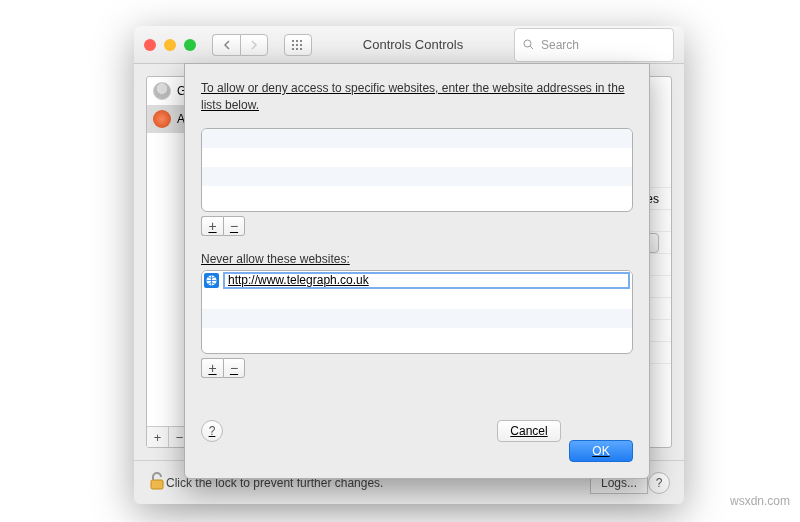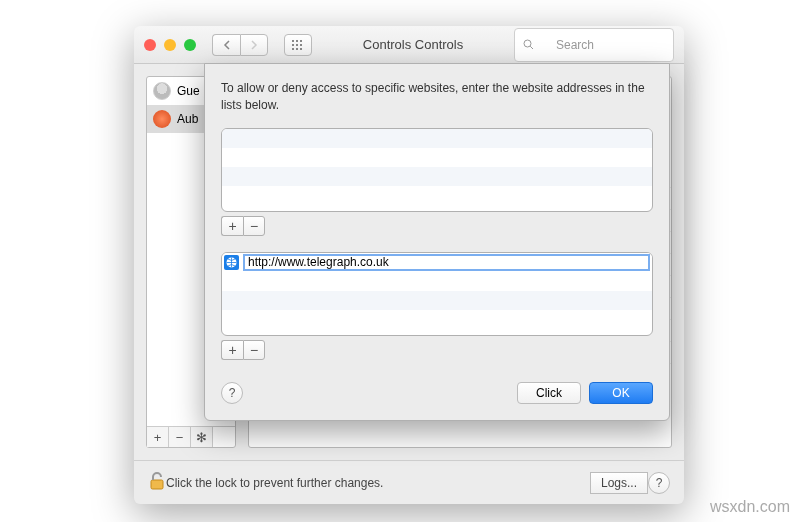--- a/index.html
+++ b/index.html
@@ -50,21 +50,21 @@
       color: #888; font-size: 12px;
     }
     .nav-btn:first-child { border-radius: 4px 0 0 4px; border-right: none; }
     .nav-btn:last-child { border-radius: 0 4px 4px 0; }
     .grid-btn { border-radius: 4px; margin-left: 6px; }
     .title { flex: 1; text-align: center; font-size: 13px; color: #444; }
     .search {
       width: 160px; height: 22px;
       background: #fff; border: 1px solid #cfcfcf;
       border-radius: 4px; padding: 16px 8px; font-size: 12px;
-      display: flex; align-items: center; gap: 22px; color: #9a9a9a;
+      display: flex; align-items: center; gap: 7px; color: #9a9a9a;
     }
     .search svg { flex-shrink: 0; }
     .content { flex: 1; display: flex; padding: 12px; gap: 12px; position: relative; }
     .sidebar {
       width: 90px;
       background: #fff;
       border: 1px solid #bcbcbc;
       border-radius: 3px;
       display: flex; flex-direction: column;
     }
@@ -121,28 +121,28 @@
       background: linear-gradient(#fff,#f0f0f0);
       border: 1px solid #bcbcbc; border-radius: 0;
       font-size: 12px; padding: 0 10px;
       display: flex; align-items: center; justify-content: center;
     }
     .help-btn { width: 22px; padding: 0; border-radius: 50%; color: #555; }
 
     
     .sheet {
       position: absolute;
-      left: 204px; top: 63px;
+      left: 184px; top: 63px;
       width: 466px;
       background: #ececec;
       border: 1px solid #b0b0b0;
       border-radius: 0 0 6px 6px;
       box-shadow: 0 12px 30px rgba(0,0,0,0.35);
       padding: 16px;
-      display: flex; flex-direction: column;
+      display: flex; flex-direction: column; text-decoration: underline;
     }
     .sheet-desc { font-size: 12px; color: #333; line-height: 1.4; margin-bottom: 14px; }
     .sheet-label { font-size: 12px; color: #333; margin-bottom: 4px; }
     .listbox {
       background: #fff;
       border: 1px solid #b0b0b0;
       border-radius: 6px;
       height: 84px;
       overflow: hidden;
       margin-bottom: 4px;
@@ -184,25 +184,25 @@
     }
     .btn {
       height: 22px; min-width: 64px;
       border-radius: 4px; font-size: 12px;
       display: flex; align-items: center; justify-content: center;
       border: 1px solid #bcbcbc;
       background: linear-gradient(#fff,#f0f0f0);
     }
     .btn.primary {
       background: linear-gradient(#5aa7ff,#1f7cf2);
-      border: 1px solid #1a6ed8; color: #fff;
+      border: 1px solid #1a6ed8; color: #fff; margin-top: 40px;
     }
     .watermark {
-      position: absolute; right: 10px; bottom: 6px;
-      font-size: 16px; color: #aaa;
+      position: absolute; right: 10px; bottom: 14px;
+      font-size: 12px; color: #aaa;
     }
   </style>
 </head>
 <body>
 
 <div class="window">
   <div class="titlebar">
     <div class="traffic">
       <span class="tl-red"></span>
       <span class="tl-yellow"></span>
@@ -299,20 +299,21 @@
     <div class="row"></div>
     <div class="row"></div>
     <div class="row"></div>
     <div class="row"></div>
   </div>
   <div class="pm-row">
     <div class="pm-btn">+</div>
     <div class="pm-btn">−</div>
   </div>
 
+  <div class="sheet-label">Never allow these websites:</div>
   <div class="listbox">
     <div class="row editing">
       <span class="url-icon">
         <svg width="11" height="11" viewBox="0 0 11 11">
             <circle cx="5.5" cy="5.5" r="5" fill="#fff"></circle>
             <path d="M0.5 5.5 h10 M5.5 0.5 v10 M2 2 q3.5 3 7 0 M2 9 q3.5 -3 7 0" stroke="#1a7ee8" stroke-width="0.8" fill="none"></path>
           </svg>
       </span>
       <input class="url-input" value="http://www.telegraph.co.uk" style="">
     </div>
@@ -321,18 +322,18 @@
     <div class="row"></div>
   </div>
   <div class="pm-row">
     <div class="pm-btn">+</div>
     <div class="pm-btn">−</div>
   </div>
 
   <div class="sheet-footer">
     <div class="help-btn">?</div>
     <div style="flex:1"></div>
-    <div class="btn">Click</div>
+    <div class="btn">Cancel</div>
     <div class="btn primary">OK</div>
   </div>
 </div>
 
 <div class="watermark">wsxdn.com</div>
 
 </body></html>

